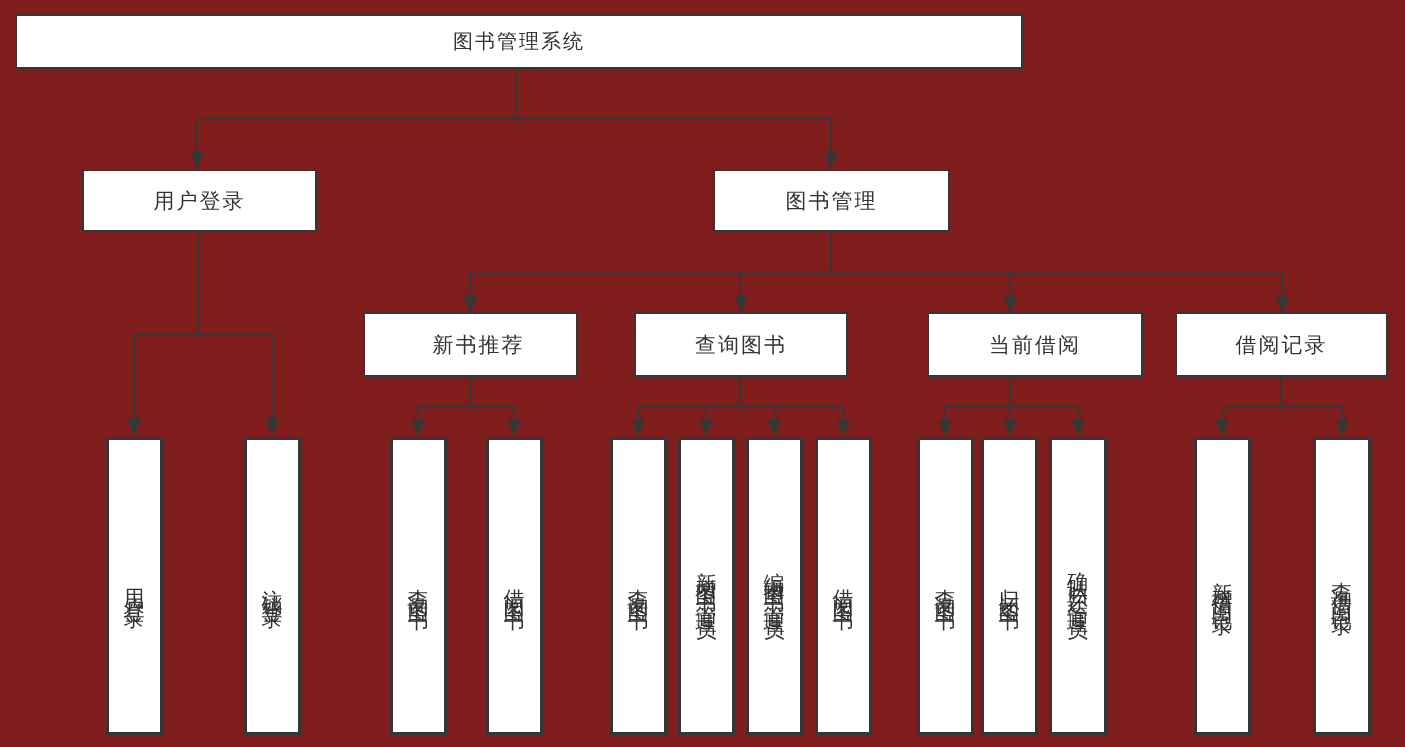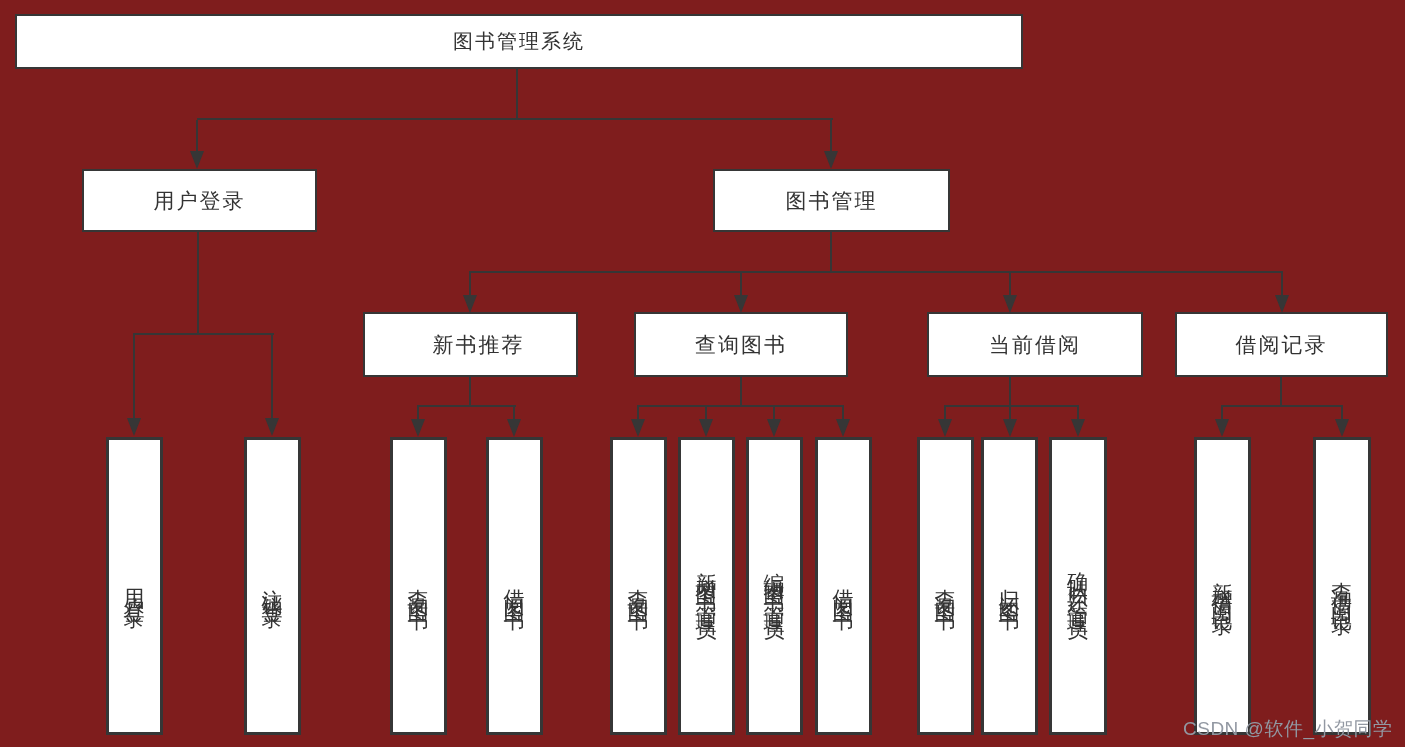--- a/index.html
+++ b/index.html
@@ -128,15 +128,14 @@
   <div class="line" style="left:1077px;top:407px;width:2px;height:13px;"></div>
   <div class="arrow" style="left:1071px;top:419px;"></div>
 
   <div class="line" style="left:1280px;top:377px;width:2px;height:30px;"></div>
   <div class="line" style="left:1221px;top:405px;width:122px;height:2px;"></div>
   <div class="line" style="left:1221px;top:407px;width:2px;height:13px;"></div>
   <div class="arrow" style="left:1215px;top:419px;"></div>
   <div class="line" style="left:1341px;top:407px;width:2px;height:13px;"></div>
   <div class="arrow" style="left:1335px;top:419px;"></div>
 
-  <div class="watermark">CSDN @软件_小贺同学</div>
 
 </div>
 
 </body></html>

